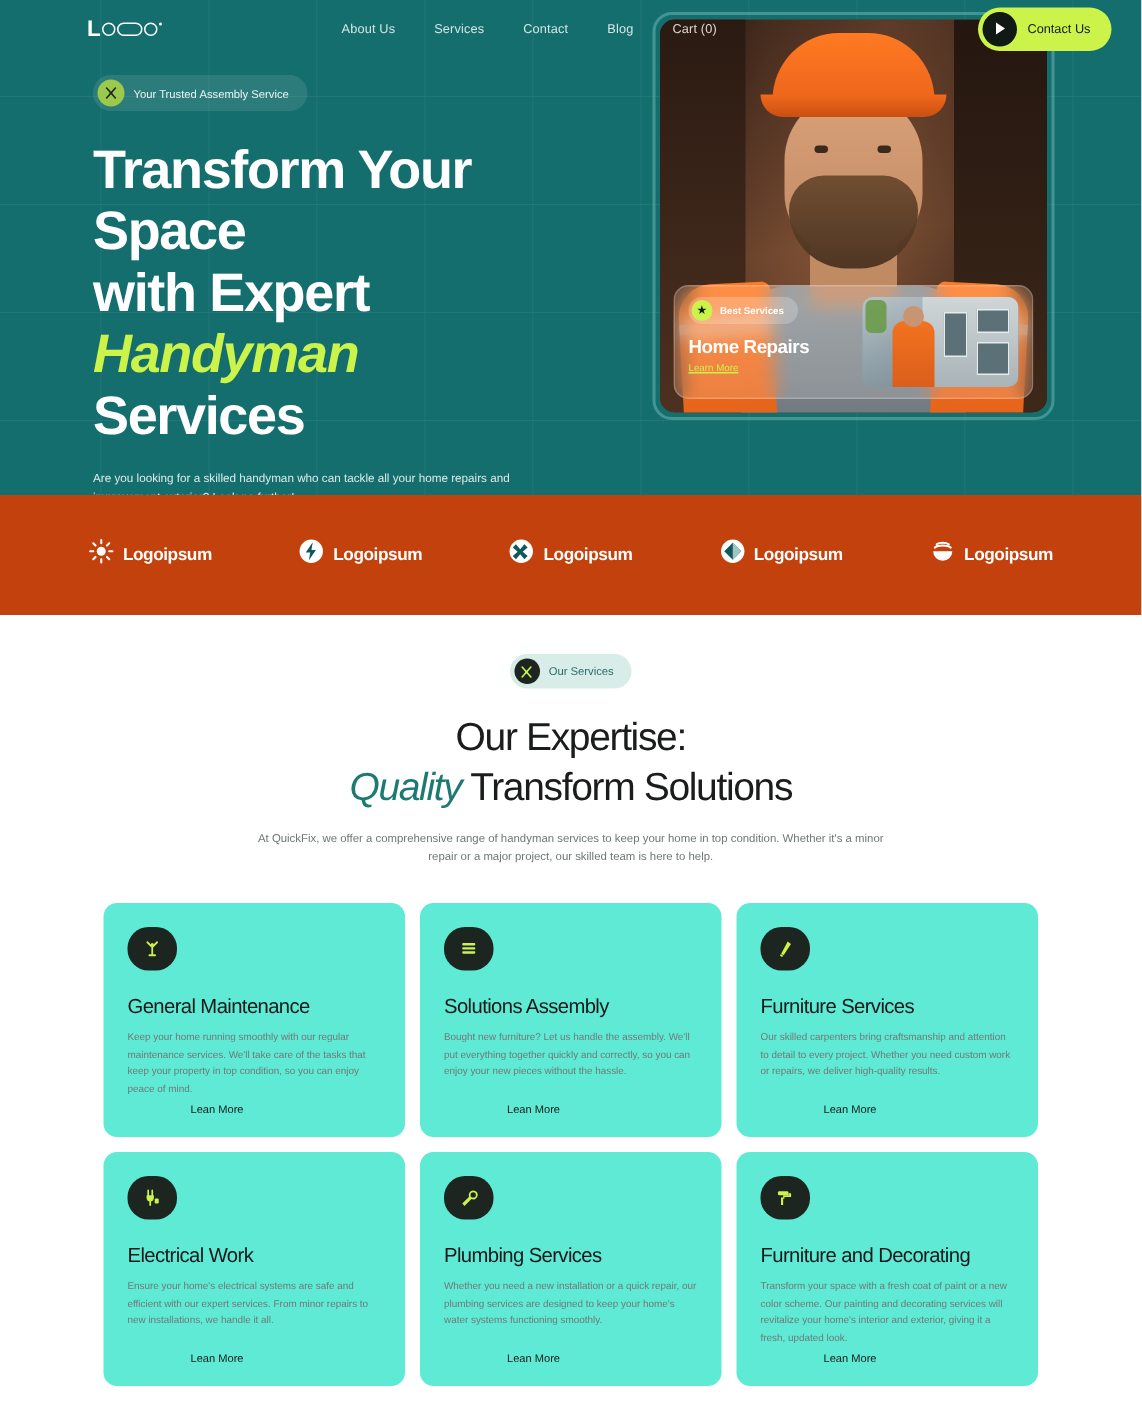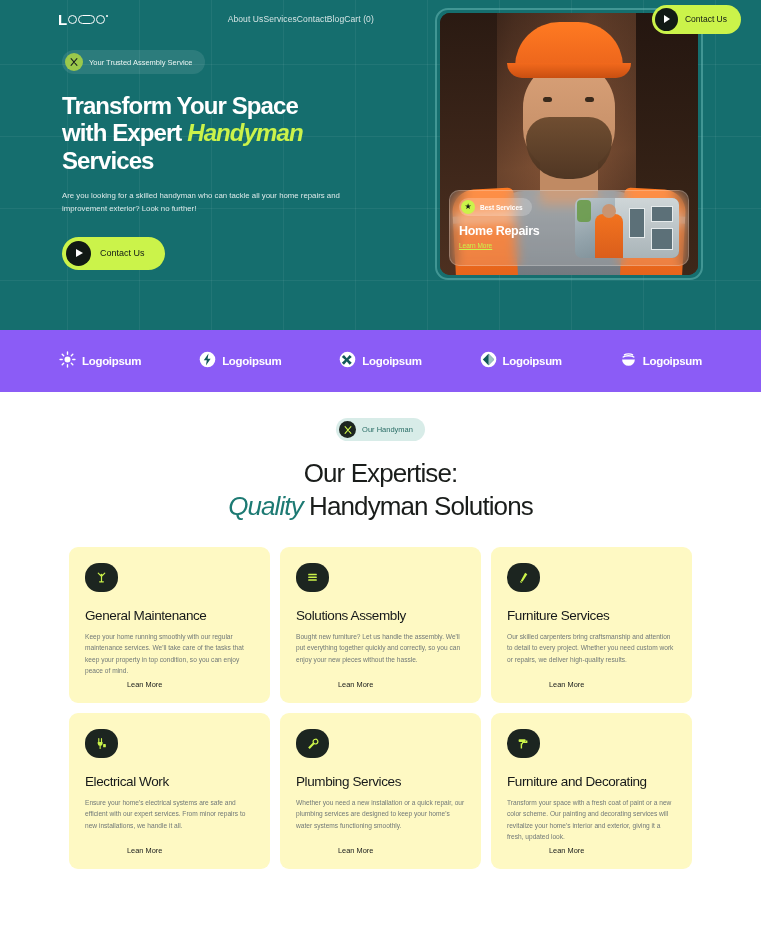--- a/index.html
+++ b/index.html
@@ -49,21 +49,21 @@
   .logo-cap {
     width: 17px; height: 9px; border: 1.8px solid #fff;
     border-radius: 5px; display: inline-block;
   }
   .logo-dot {
     width: 2px; height: 2px; background: #fff; border-radius: 50%;
     margin-bottom: 7px;
   }
 
   .nav {
-    display: flex; 
+    display: flex; gap: 26px;
     margin-left: 120px;
   }
   .nav a {
     color: rgba(255,255,255,0.82);
     font-size: 8.5px; text-decoration: none; letter-spacing: 0.1px;
   }
 
   .btn-pill {
     margin-left: auto;
     display: inline-flex; align-items: center; gap: 7px;
@@ -102,21 +102,21 @@
     margin-bottom: 18px;
   }
   .tag-pill .icon-circ {
     width: 18px; height: 18px; border-radius: 50%;
     background: #9BC94B;
     display: flex; align-items: center; justify-content: center;
   }
   .tag-pill .lbl { font-size: 7.5px; color: #EAF4F2; }
 
   h1.hero-title {
-    font-size: 24px; line-height: 1.14;
+    font-size: 36px; line-height: 1.14;
     color: #ffffff; font-weight: 700; letter-spacing: -0.9px;
   }
   h1.hero-title em {
     color: #CBF34A; font-style: italic; font-weight: 700;
   }
   .hero-sub {
     margin-top: 16px;
     font-size: 7.8px; line-height: 1.65;
     color: rgba(255,255,255,0.85);
     max-width: 280px;
@@ -273,22 +273,22 @@
     width: 14px; height: 14px; border-radius: 50%;
     background: #C99471;
   }
   .thumb-green {
     position: absolute; left: 2px; top: 2px; width: 14px; height: 22px;
     background: #6a9b4a; border-radius: 4px; opacity: 0.9;
   }
 
   
   .logo-strip {
-    background: #8b5cf6;
-    height: 62px;
+    background: #c2410c;
+    height: 80px;
     display: flex; align-items: center; justify-content: space-around;
     padding: 0 30px;
   }
   .brand {
     display: flex; align-items: center; gap: 6px;
     color: #ffffff;
   }
   .brand .bname { font-size: 11.5px; font-weight: 700; letter-spacing: -0.3px; }
 
   
@@ -321,21 +321,21 @@
   }
 
   .card-grid {
     display: grid;
     grid-template-columns: repeat(3, 201px);
     gap: 10px;
     justify-content: center;
     margin-top: 24px;
   }
   .card {
-    background: #fef9c3;
+    background: #5eead4;
     border-radius: 9px;
     padding: 16px 16px 14px 16px;
     height: 156px;
     display: flex; flex-direction: column;
   }
   .card-icon {
     width: 33px; height: 29px; border-radius: 14px;
     background: #1C2520;
     display: flex; align-items: center; justify-content: center;
     margin-bottom: 16px;
@@ -516,28 +516,29 @@
 
   <section class="services">
 
     <div class="svc-pill">
       <span class="icon-circ">
         <svg width="10" height="10" viewBox="0 0 24 24" fill="none" stroke="#CBF34A" stroke-width="2.6" stroke-linecap="round">
           <path d="M5 4l14 16M19 4L5 20"></path>
           <circle cx="12" cy="12" r="2.2" fill="#CBF34A" stroke="none"></circle>
         </svg>
       </span>
-      <span class="lbl">Our Handyman</span>
+      <span class="lbl">Our Services</span>
     </div>
 
     <h2 class="svc-title">
       <span>Our Expertise:</span><br>
-      <em>Quality</em><span> Handyman Solutions</span>
+      <em>Quality</em><span> Transform Solutions</span>
     </h2>
 
+    <p class="svc-sub">At QuickFix, we offer a comprehensive range of handyman services to keep your home in top condition. Whether it's a minor repair or a major project, our skilled team is here to help.</p>
 
     <div class="card-grid">
 
       <div class="card">
         <div class="card-icon">
           <svg width="13" height="13" viewBox="0 0 24 24" fill="none" stroke="#CBF34A" stroke-width="2.2" stroke-linecap="round">
             <path d="M6 4l5 5M18 4l-5 5M12 9v11M8.5 20h7"></path>
             <circle cx="12" cy="7" r="2" fill="#CBF34A" stroke="none"></circle>
           </svg>
         </div>

